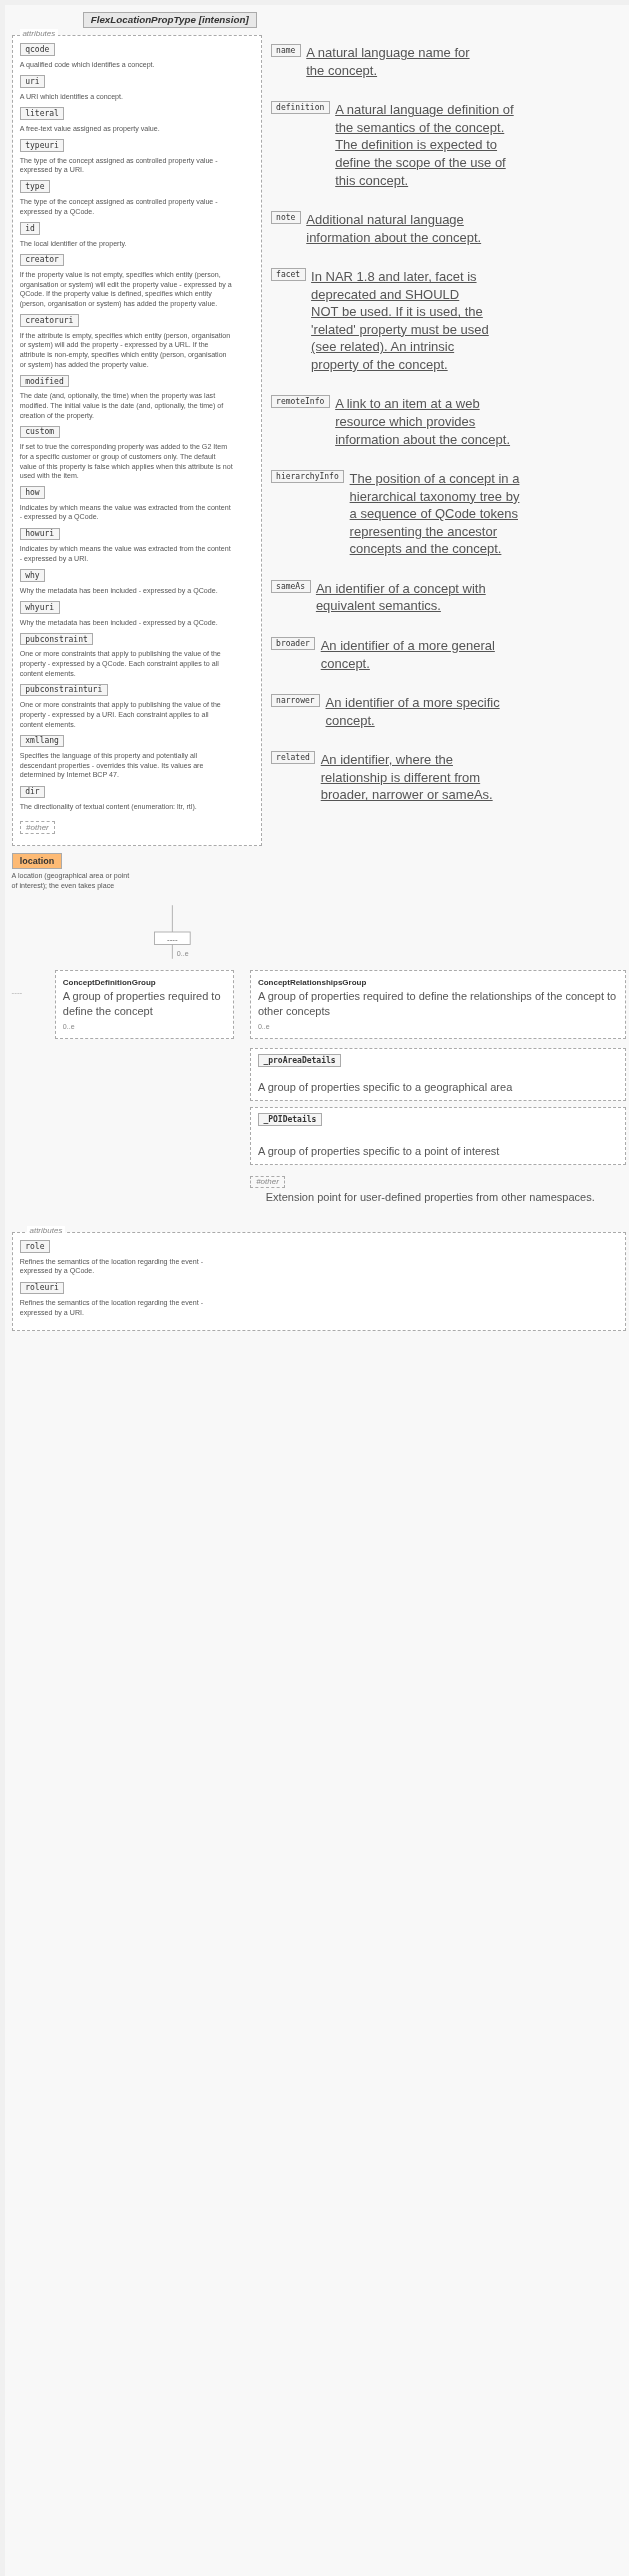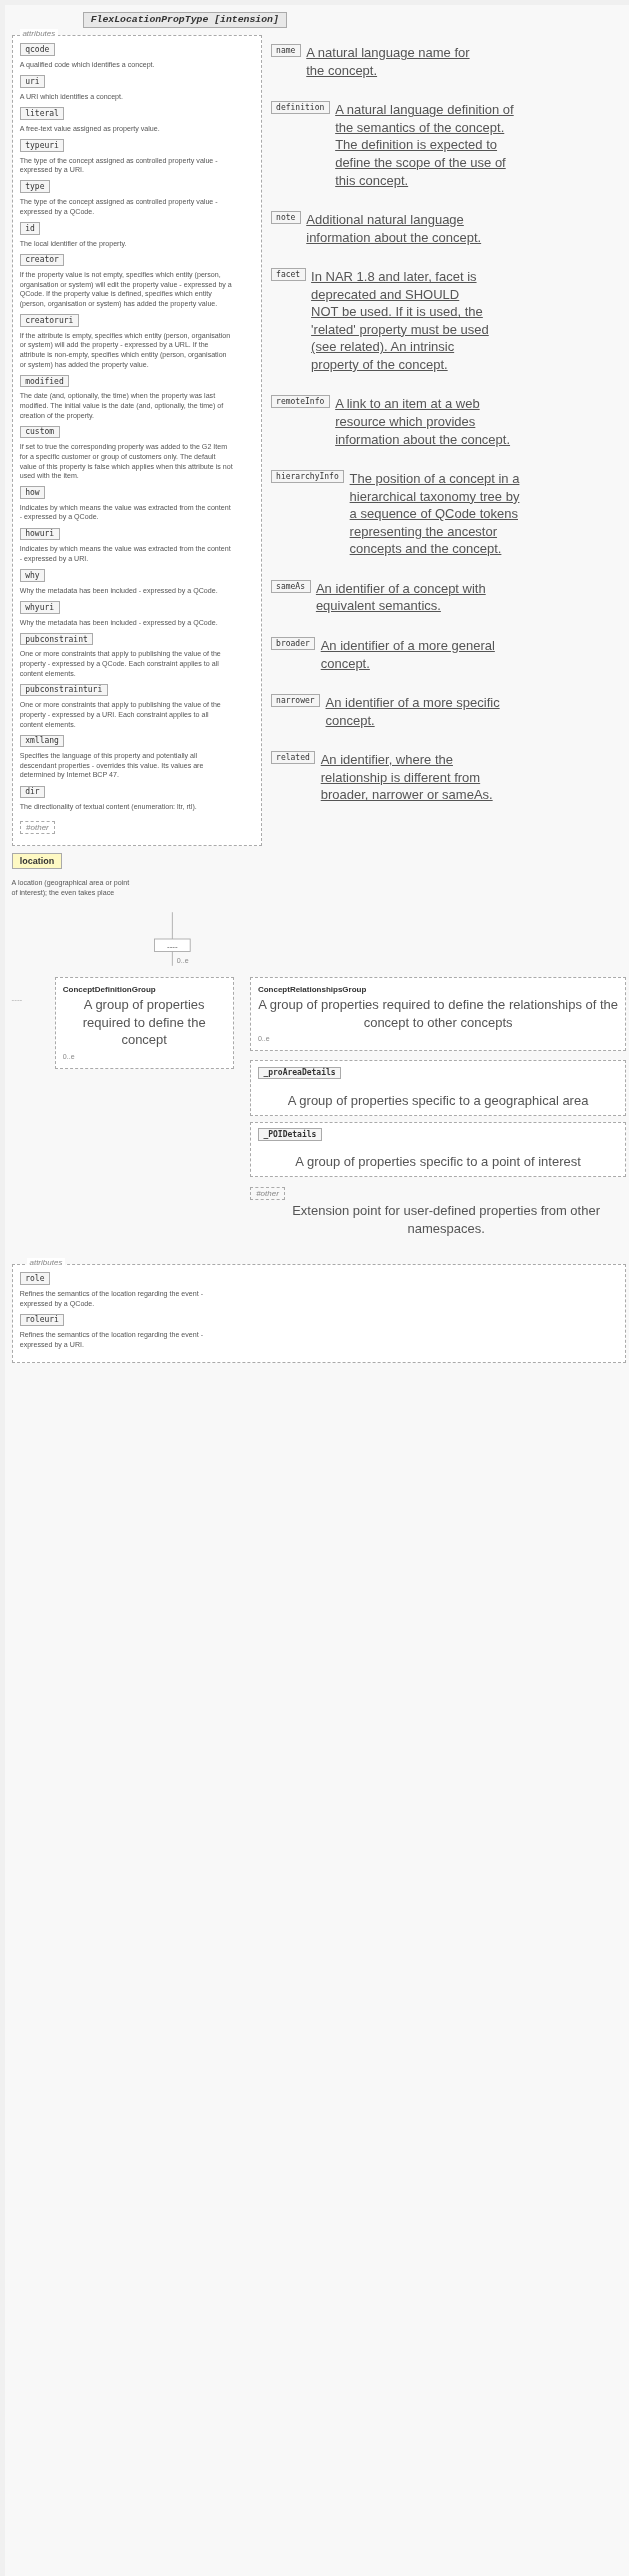--- a/index.html
+++ b/index.html
@@ -11,21 +11,20 @@
       width: 629px;
     }
     .header-title-box {
       border: 0.9px solid #aaa;
       background: #e8e8e8;
       padding: 1.8px 7.1px;
       font-size: 9.8px;
       font-weight: bold;
       font-style: italic;
       color: #333;
-      font-family: Liberation Mono, monospace;
     }
 
     
     .page {
       width: 629px;
       min-height: 2576px;
       background: #f8f8f8;
       padding: 7.1px;
     }
 
@@ -87,22 +86,22 @@
     .location-block {
       margin-top: 4.5px;
     }
 
     .location-tag {
       display: inline-block;
       border: 1.8px solid #aaa;
       padding: 1.8px 7.1px;
       font-size: 9px;
       font-weight: bold;
-      background: #fef9c3;
-      margin-bottom: 10px;
+      background: #fdba74;
+      margin-bottom: 3px;
     }
 
     .location-text {
       font-size: 7.1px;
       color: #555;
       line-height: 1.35;
       max-width: 125px;
     }
 
     .props-right {
@@ -160,24 +159,23 @@
     }
 
     .concept-title {
       font-size: 8px;
       font-weight: bold;
       margin-bottom: 2.7px;
       color: #333;
     }
 
     .concept-desc {
-      font-size: 13px;
+      font-size: 11px;
       color: #555;
       line-height: 1.35;
-      text-align: center;
     }
 
     
     .sub-boxes {
       display: flex;
       flex-direction: column;
       gap: 5.4px;
       margin-top: 9px;
     }
 
@@ -399,21 +397,21 @@
           </div>
         </div>
 
         <div class="sub-boxes">
           <div class="sub-box">
             <div style="font-family:monospace; font-size:8px; font-weight:bold; border:0.9px solid #aaa; display:inline-block; padding:0.9px 4.5px; background:#f5f5f5; margin-bottom:13px;">_proAreaDetails</div>
             <div class="concept-desc">A group of properties specific to a geographical area</div>
           </div>
 
           <div class="sub-box">
-            <div style="font-family:monospace; font-size:8px; font-weight:bold; border:0.9px solid #aaa; display:inline-block; padding:0.9px 4.5px; background:#f5f5f5; margin-bottom:12px;">_POIDetails</div>
+            <div style="font-family:monospace; font-size:8px; font-weight:bold; border:0.9px solid #aaa; display:inline-block; padding:0.9px 4.5px; background:#f5f5f5; margin-bottom:18px;">_POIDetails</div>
             <div class="concept-desc">A group of properties specific to a point of interest</div>
           </div>
         </div>
 
         <div style="margin-top:7.1px;">
           <div class="other-tag">#other</div>
           <div class="concept-desc" style="margin-top:1.8px;margin-left:16px;">Extension point for user-defined properties from other namespaces.</div>
         </div>
       </div>
     </div>

